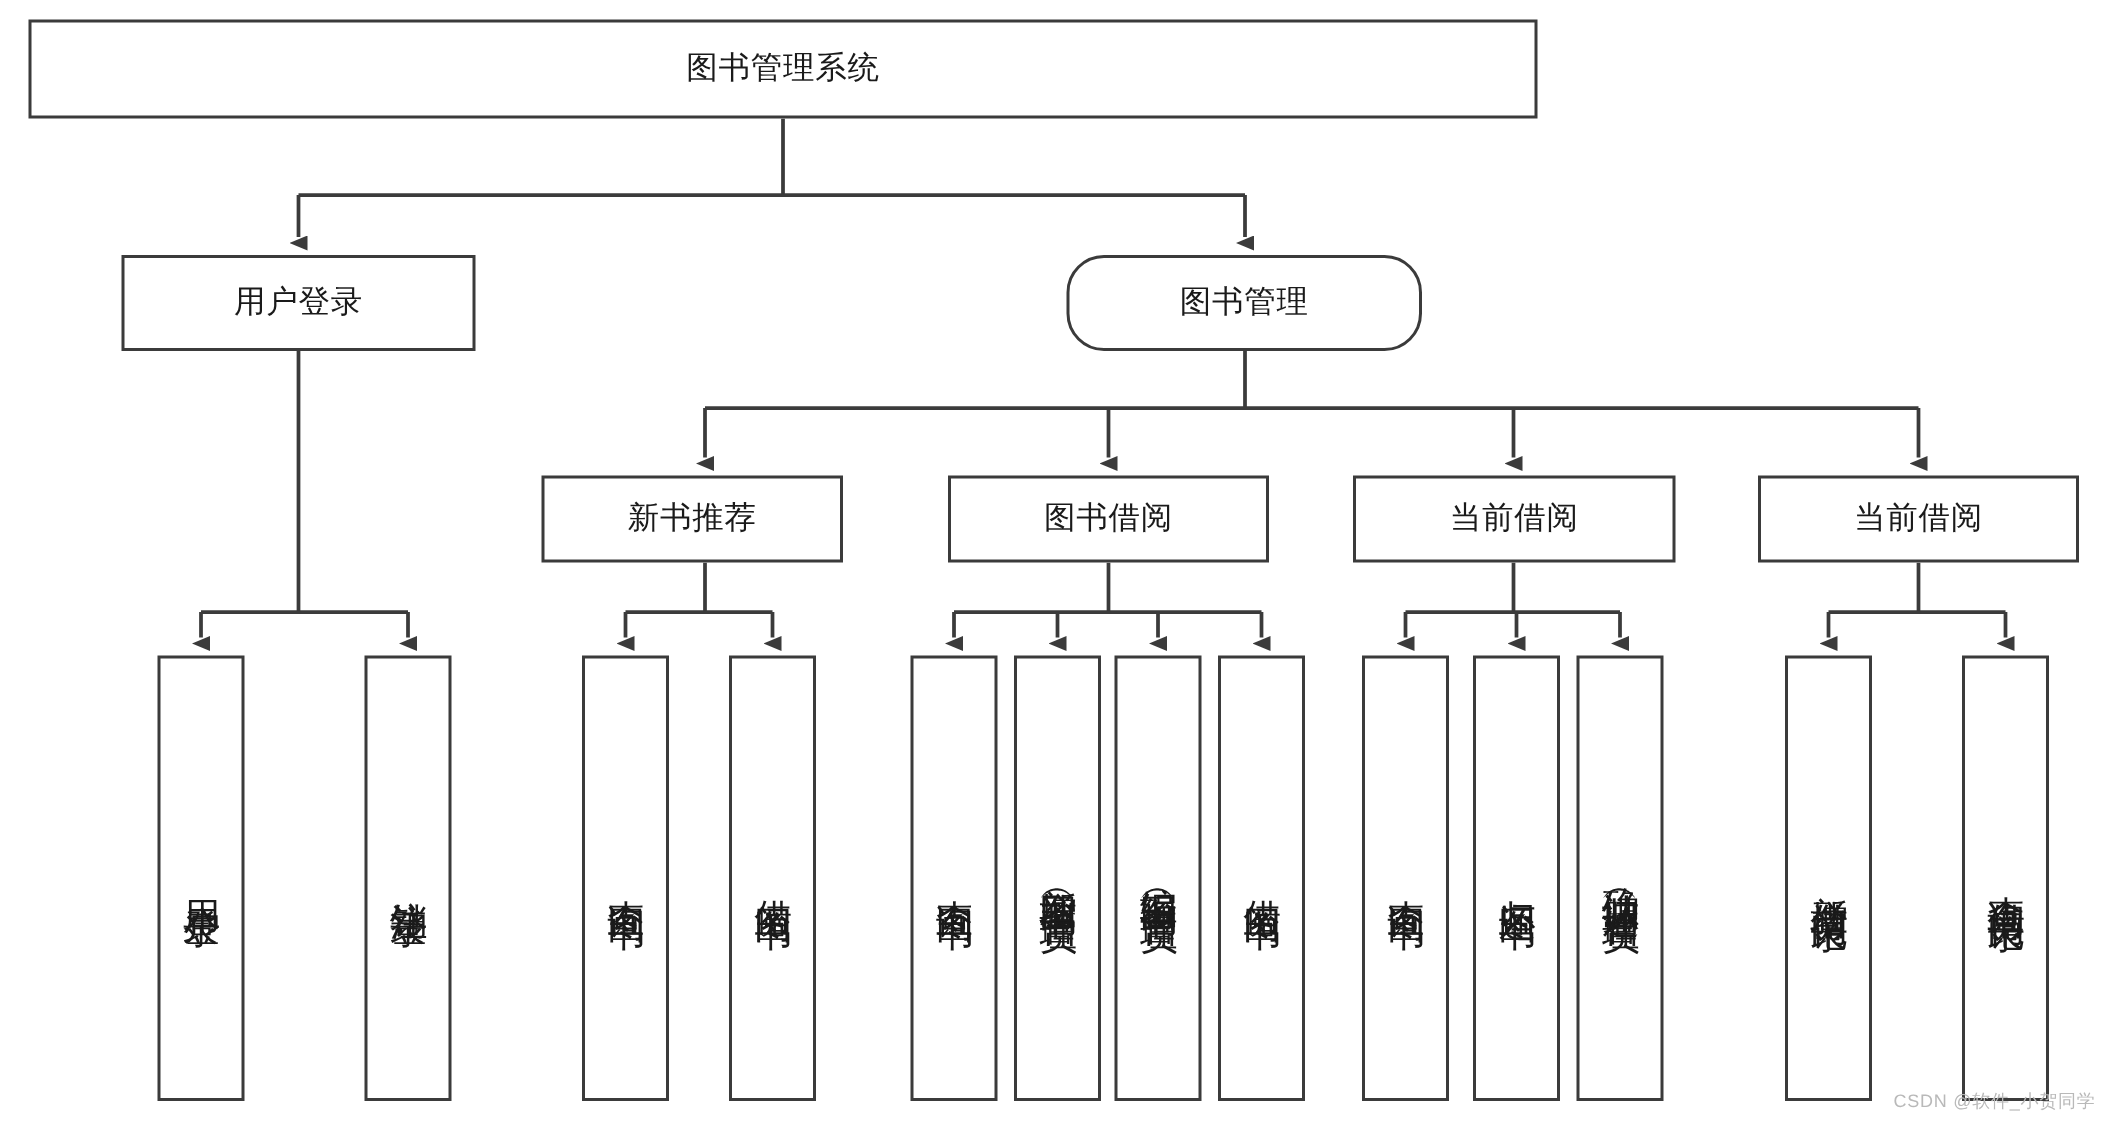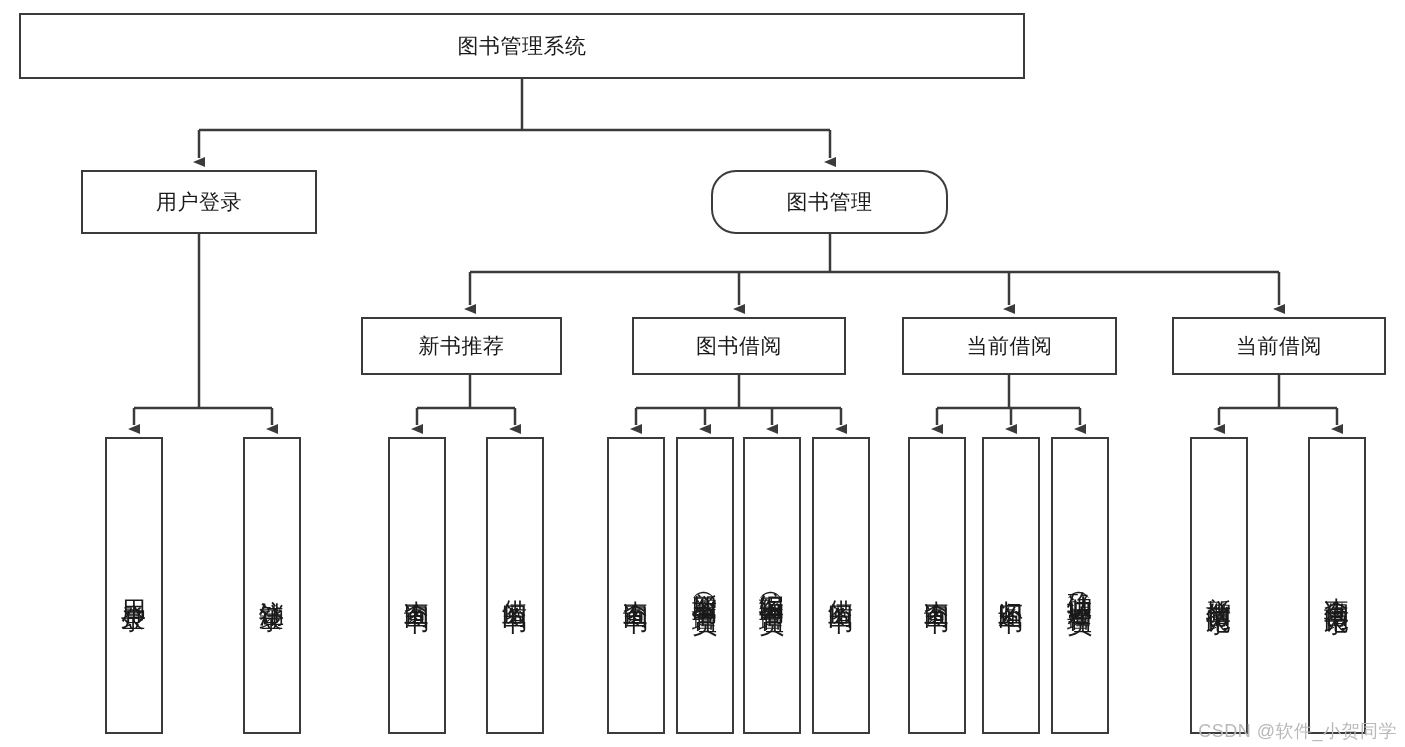--- a/index.html
+++ b/index.html
@@ -54,21 +54,21 @@
     writing-mode: vertical-rl;
     text-orientation: upright;
     font-size: 25px;
     letter-spacing: 3px;
     white-space: nowrap;
   }
   .watermark {
     position: absolute;
     right: 8px;
     bottom: 4px;
-    font-size: 18px;
+    font-size: 12px;
     color: #b9b9b9;
     letter-spacing: 0.5px;
     white-space: nowrap;
     user-select: none;
   }
 </style>
 </head>
 <body style="background: rgb(255, 255, 255);">
 
 <div id="diagram-root">

